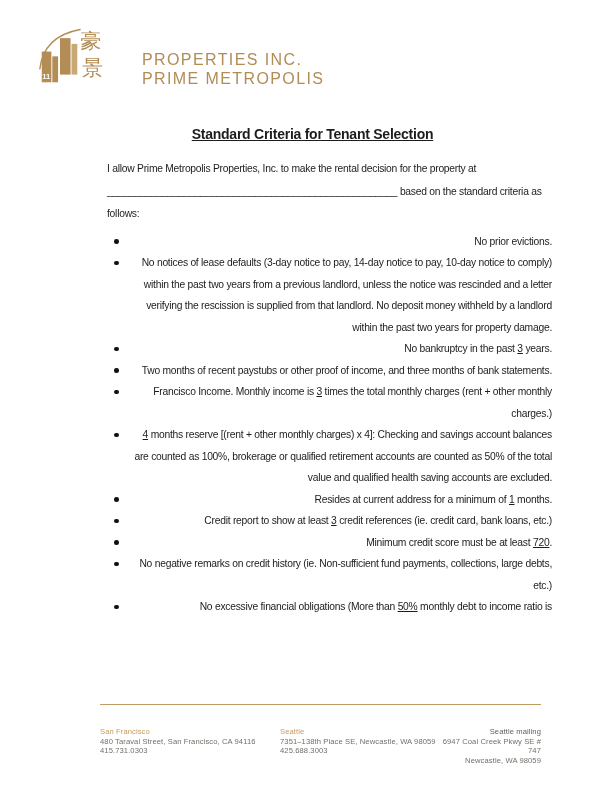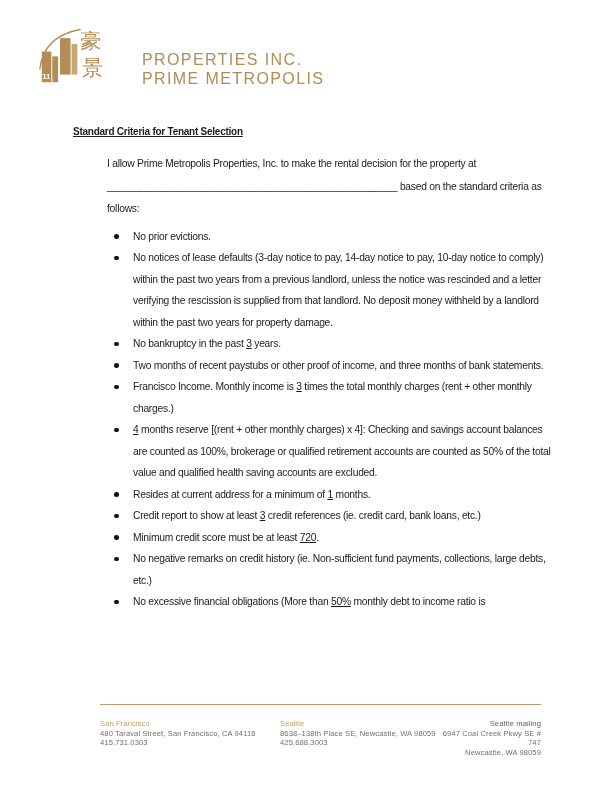--- a/index.html
+++ b/index.html
@@ -23,50 +23,51 @@
     font-size:16px;line-height:19px;
     letter-spacing:1.4px;
     font-weight:normal;
   }
   
   .doc-body{
     position:absolute;left:107px;top:126px;right:60px;
     font-size:10.3px;letter-spacing:-0.25px;
   }
   .doc-title{
-    font-size:10px;
+    font-size:14px;
     font-weight:bold;
     text-decoration:underline;
+    text-align:center;
     margin:0 0 0 -34px;
   }
   .intro{
     margin:16px 0 0 0;
     line-height:22.5px;
   }
   .criteria{
     list-style:none;
-    margin:5px 0 0 0;padding:0;
+    margin:5px 0 0 0;padding:0;text-align:right;
   }
   .criteria li{
     position:relative;
     padding-left:26px;
     line-height:21.5px;
   }
   .criteria li::before{
     content:"";
     position:absolute;left:7px;top:8.5px;
     width:4.6px;height:4.6px;border-radius:50%;
     background:#111111;
   }
   .u{text-decoration:underline;}
   
   .page-footer{
     position:absolute;left:100px;top:704px;width:441px;
     border-top:1px solid #c09a62;
-    padding-top:14px;
+    padding-top:22px;
     display:flex;
   }
   .office{
     font-size:7.6px;line-height:9.6px;
     color:#716f68;
     letter-spacing:0.1px;
   }
   .office .office-name{font-weight:normal;}
   .office:nth-child(1){width:180px;}
   .office:nth-child(2){width:160px;}
@@ -120,21 +121,21 @@
   </main>
 
   <footer class="page-footer">
       <div class="office">
         <div class="office-name" style="color: rgb(199, 154, 95);">San Francisco</div>
         <div>480 Taraval Street, San Francisco, CA 94116</div>
         <div>415.731.0303</div>
       </div>
       <div class="office">
         <div class="office-name" style="color: rgb(199, 154, 95);">Seattle</div>
-        <div>8638–138th Place SE, Newcastle, WA 98059</div>
+        <div>7351–138th Place SE, Newcastle, WA 98059</div>
         <div>425.688.3003</div>
       </div>
       <div class="office">
         <div class="office-name" style="color: rgb(95, 94, 88);">Seattle mailing</div>
         <div>6947 Coal Creek Pkwy SE # 747</div>
         <div>Newcastle, WA 98059</div>
       </div>
     </footer>
 
 </div>

